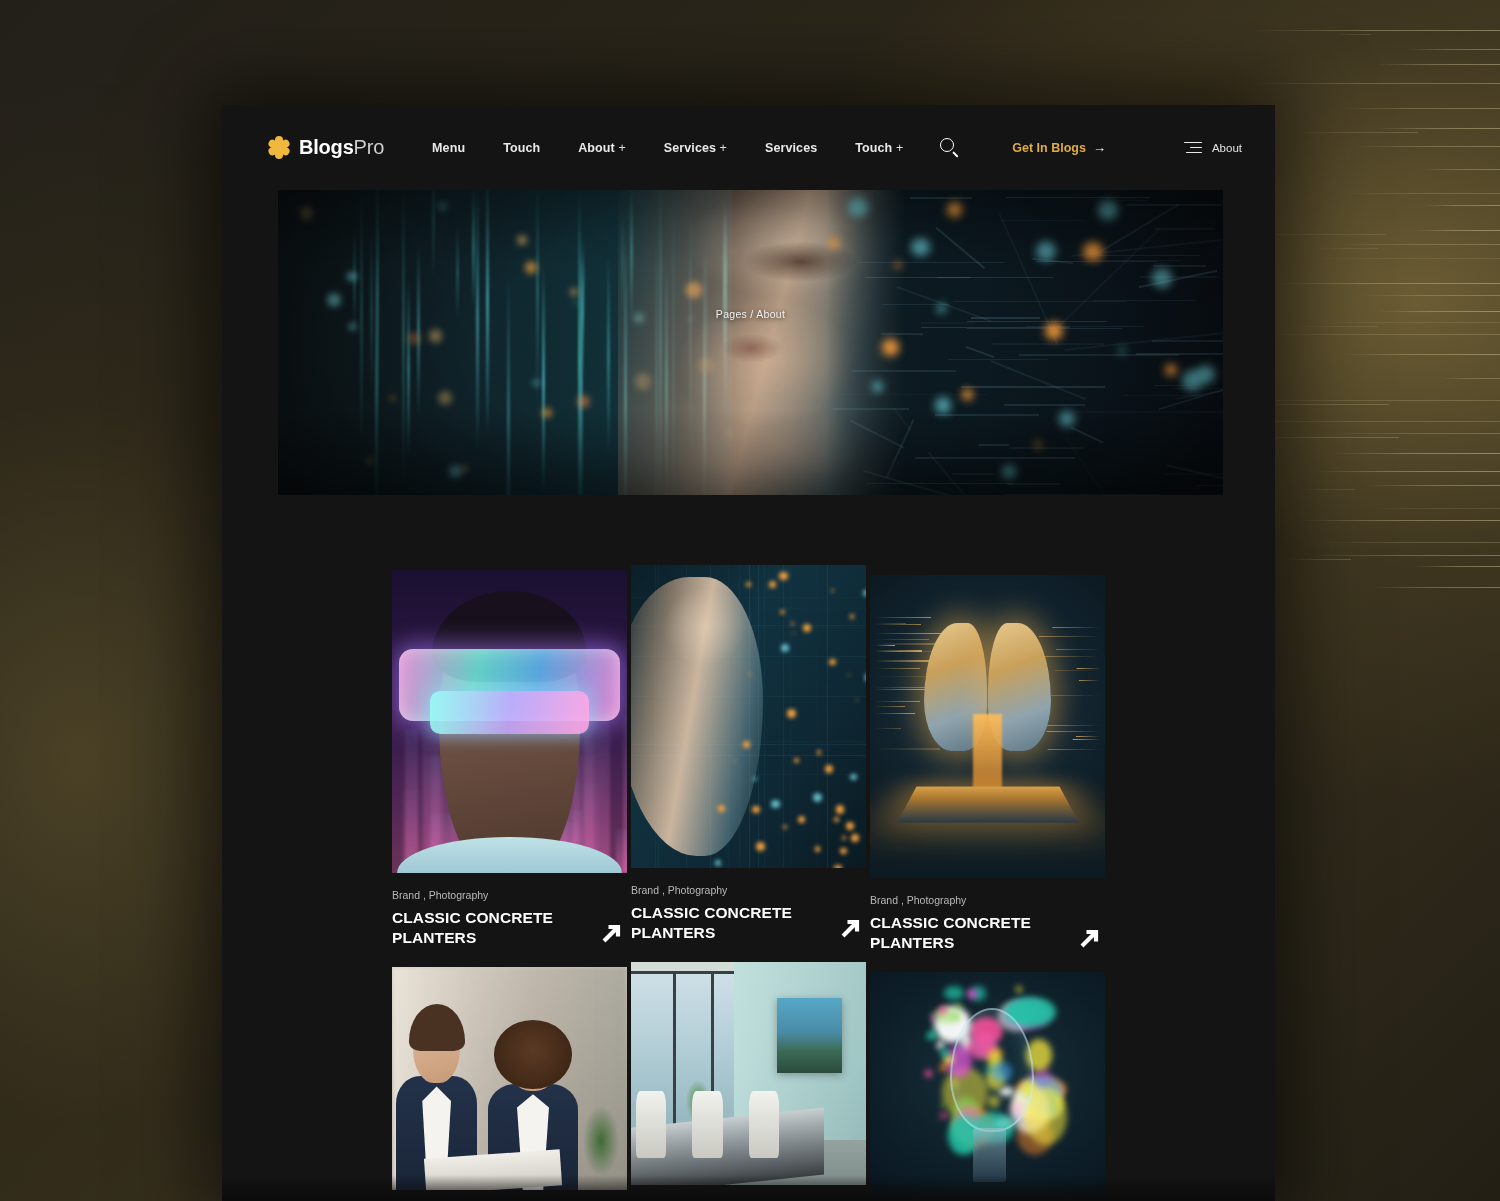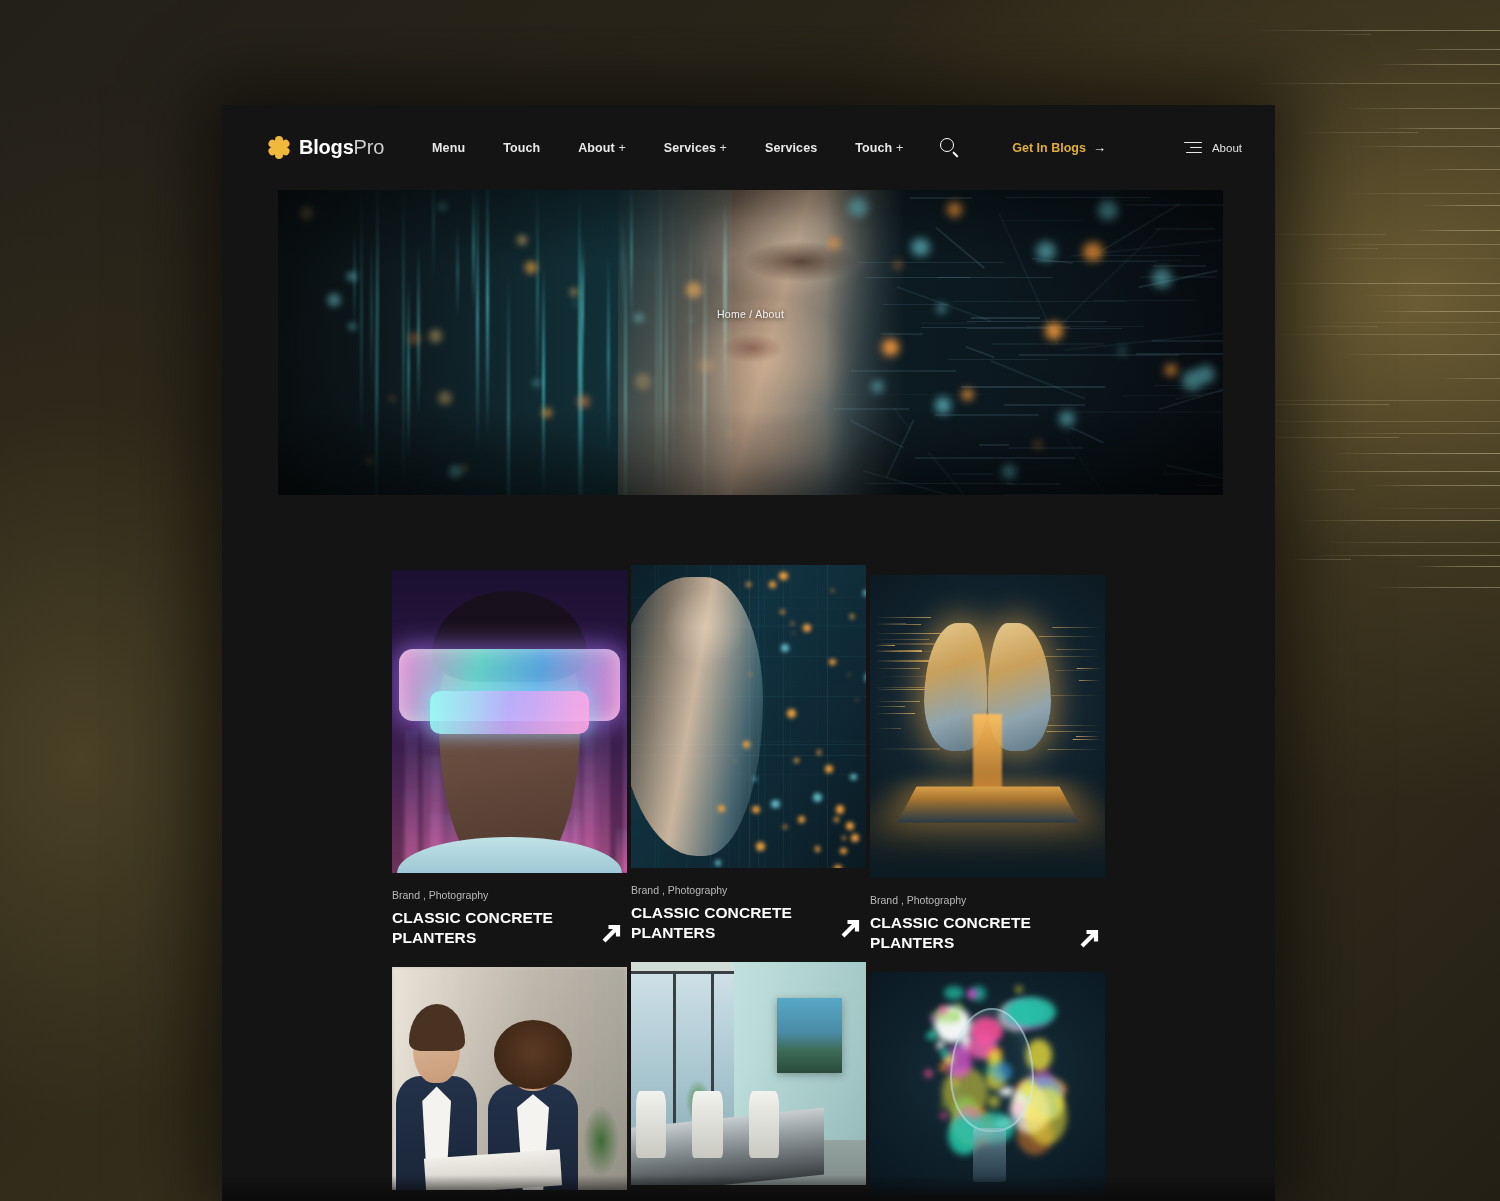--- a/index.html
+++ b/index.html
@@ -814,21 +814,21 @@
             <div class="glow" style="left: 89.7%; top: 59.1%; width: 20.9px; height: 20.9px; background: rgba(110, 215, 225, 0.65);"></div>
             <div class="glow" style="left: 55.1%; top: 43.3%; width: 18.1px; height: 18.1px; background: rgba(255, 160, 60, 0.9);"></div>
             <div class="glow" style="left: 93.1%; top: 57.3%; width: 19.1px; height: 19.1px; background: rgba(110, 215, 225, 0.65);"></div>
             <div class="glow" style="left: 64.8%; top: 17%; width: 19.5px; height: 19.5px; background: rgba(255, 160, 60, 0.9);"></div>
             <div class="glow" style="left: 68.5%; top: 3.2%; width: 20.4px; height: 20.4px; background: rgba(110, 215, 225, 0.65);"></div>
             <div class="glow" style="left: 52.9%; top: 16.7%; width: 20.4px; height: 20.4px; background: rgba(110, 215, 225, 0.65);"></div>
           </div>
       </div>
       <div class="hero-vignette"></div>
       <div class="hero-copy">
-        <div class="crumb">Home / About</div>
+        <div class="crumb">Pages / About</div>
       </div>
     </div>
 
     <div class="grid">
 
       <div class="row">
 
         <div class="card c1">
           <div class="thumb">
             <div class="art-vr">

